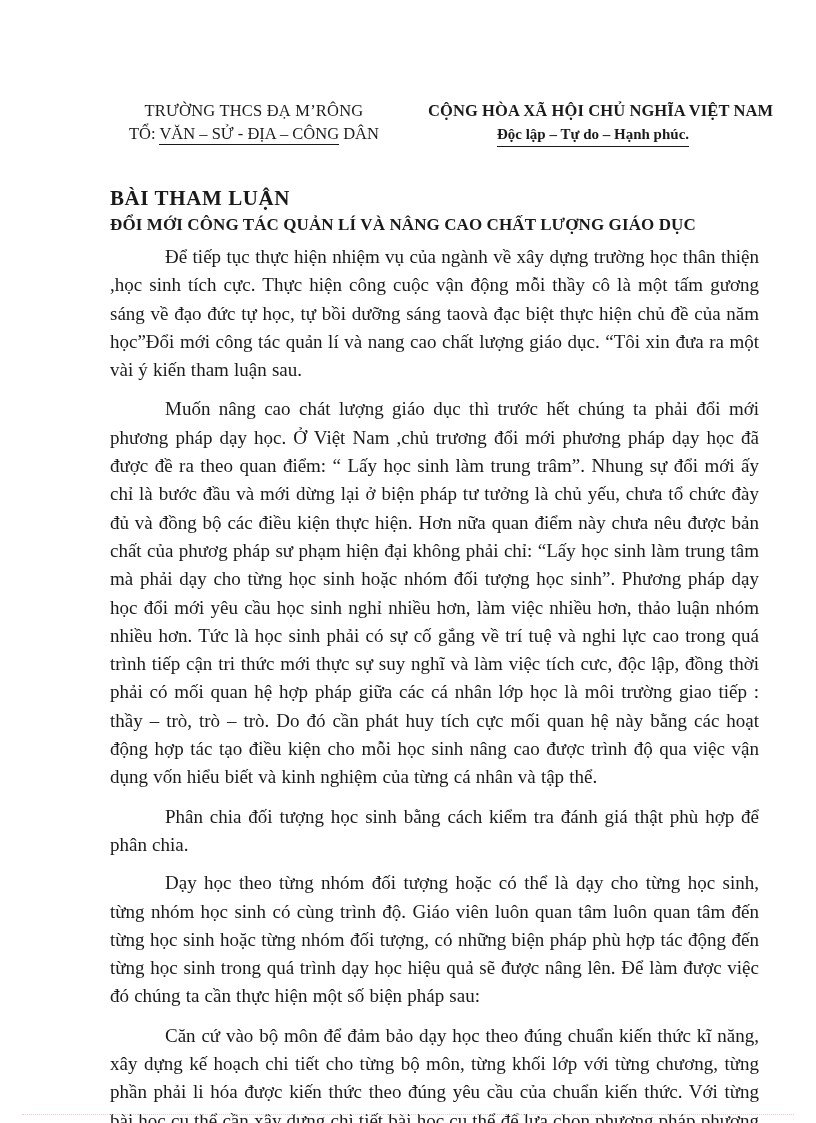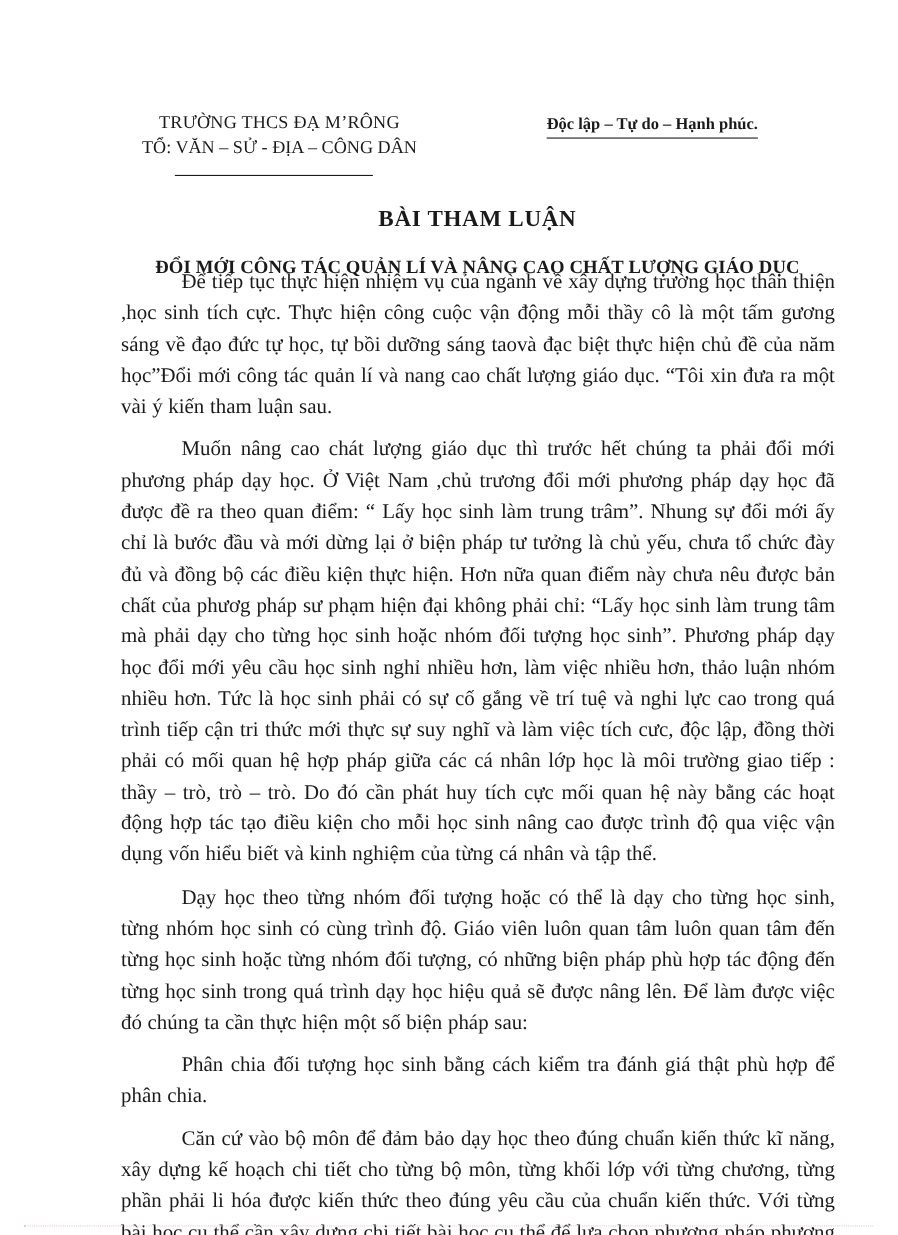--- a/index.html
+++ b/index.html
@@ -40,21 +40,21 @@
     letter-spacing: 0.2px;
     white-space: nowrap;
   }
   .hdr-line2-left {
     font-size: 16.5px;
     white-space: nowrap;
     margin-top: 2px;
   }
   .hdr-line2-left .ul {
     border-bottom: 1.4px solid #1a1a1a;
-    padding-bottom: 16px;
+    padding-bottom: 1px;
   }
   .hdr-line1-right {
     font-size: 16.5px;
     font-weight: bold;
     white-space: nowrap;
     letter-spacing: 0.1px;
   }
   .hdr-line2-right {
     font-size: 15px;
     font-weight: bold;
@@ -65,33 +65,32 @@
     white-space: nowrap;
     text-align: center;
   }
 
   
   .title-block {
     position: absolute;
     top: 186px;
     left: 110px;
     width: 648px;
-    text-align: center;
   }
   .doc-title {
     font-size: 21px;
     font-weight: bold;
     letter-spacing: 0.6px;
     line-height: 1.2;
   }
   .doc-subtitle {
     font-size: 17px;
     font-weight: bold;
     letter-spacing: 0.1px;
-    margin-top: 22px;
+    margin-top: 4px;
     line-height: 1.2;
   }
 
   
   .body-block {
     position: absolute;
     top: 243px;
     left: 110px;
     width: 649px;
   }
@@ -122,39 +121,40 @@
 <div class="page">
 
   <div class="doc-header">
 
     <div class="hdr-col left">
       <div class="hdr-line1-left">TRƯỜNG THCS ĐẠ M’RÔNG</div>
       <div class="hdr-line2-left"><span>TỔ: </span><span class="ul">VĂN – SỬ - ĐỊA – CÔNG</span><span> DÂN</span></div>
     </div>
 
     <div class="hdr-col right">
+      <div class="hdr-line1-right">CỘNG HÒA XÃ HỘI CHỦ NGHĨA VIỆT NAM</div>
       <div class="hdr-line2-right">Độc lập – Tự do – Hạnh phúc.</div>
     </div>
 
   </div>
 
   <div class="title-block">
     <div class="doc-title">BÀI THAM LUẬN</div>
     <div class="doc-subtitle">ĐỔI MỚI CÔNG TÁC QUẢN LÍ VÀ NÂNG CAO CHẤT LƯỢNG GIÁO DỤC</div>
   </div>
 
   <div class="body-block">
 
     <p class="para">Để tiếp tục thực hiện nhiệm vụ của ngành về xây dựng trường học thân thiện ,học sinh tích cực. Thực hiện công cuộc vận động mỗi thầy cô là một tấm gương sáng về đạo đức tự học, tự bồi dưỡng sáng taovà đạc biệt thực hiện chủ đề của năm học”Đổi mới công tác quản lí và nang cao chất lượng giáo dục.  “Tôi xin đưa ra một vài ý kiến tham luận sau.</p>
 
     <p class="para">Muốn nâng cao chát lượng giáo dục thì trước hết chúng ta phải đổi mới phương pháp dạy học. Ở Việt Nam ,chủ trương đổi mới phương pháp dạy học đã được đề ra theo quan điểm: “ Lấy học sinh làm trung trâm”. Nhung sự đổi mới ấy chỉ là bước đầu và mới dừng lại ở biện pháp tư tưởng là chủ yếu, chưa tổ chức đày đủ và đồng bộ các điều kiện thực hiện. Hơn nữa quan điểm này chưa nêu được bản chất của phươg pháp sư phạm hiện đại không phải chỉ: “Lấy học sinh làm trung tâm mà phải dạy cho từng học sinh hoặc nhóm đối tượng học sinh”. Phương pháp dạy học đổi mới yêu cầu học sinh nghỉ nhiều hơn, làm việc nhiều hơn, thảo luận nhóm nhiều hơn. Tức là học sinh phải có sự cố gắng về trí tuệ và nghi lực cao trong quá trình tiếp cận tri thức mới thực sự suy nghĩ và làm việc tích cưc, độc lập, đồng thời phải có mối quan hệ hợp pháp giữa các cá nhân lớp học là môi trường giao tiếp : thầy – trò, trò – trò. Do đó cần phát huy tích cực mối quan hệ này bằng các hoạt động hợp tác tạo điều kiện cho mỗi học sinh nâng cao được trình độ qua việc vận dụng vốn hiểu biết và kinh nghiệm của từng cá nhân và tập thể.</p>
 
+    <p class="para tight">Phân chia đối tượng học sinh bằng cách kiểm tra đánh giá thật phù hợp để phân chia.</p>
+
     <p class="para">Dạy học theo từng nhóm đối tượng hoặc có thể là dạy cho từng học sinh, từng nhóm học sinh có cùng trình độ. Giáo viên luôn quan tâm luôn quan tâm đến từng học sinh hoặc từng nhóm đối tượng, có những biện pháp phù hợp tác động đến từng học sinh trong quá trình dạy học hiệu quả sẽ được nâng lên. Để làm được việc đó chúng ta cần thực hiện một số biện pháp sau:</p>
-
-    <p class="para tight">Phân chia đối tượng học sinh bằng cách kiểm tra đánh giá thật phù hợp để phân chia.</p>
 
     <p class="para">Căn cứ vào bộ môn để đảm bảo dạy học theo đúng chuẩn kiến thức kĩ năng, xây dựng kế hoạch chi tiết cho từng bộ môn, từng khối lớp với từng chương, từng phần phải li hóa được kiến thức theo đúng yêu cầu của chuẩn kiến thức. Với từng bài học cụ thể cần xây dựng chi tiết bài học cu thể để lựa chọn phương pháp phương tiện dạy học tổ chức các hoạt động phù hợp đúng trọng tâm. Với từng đối tượng học sinh giáo viên phải có phương pháp dạy học phù hợp. Để nâng cao chấts lượng giáo dục thì chúng ta phải đổi cả công tác quản lý. Hội đồng nhà trường phân cấp giao quyền cho các bộ phận đoàn thể tổ khối thực hiện các chức năng giám sát như:</p>
 
   </div>
 
   <div class="footer-rule"></div>
 
 </div>
 
 </body></html>

